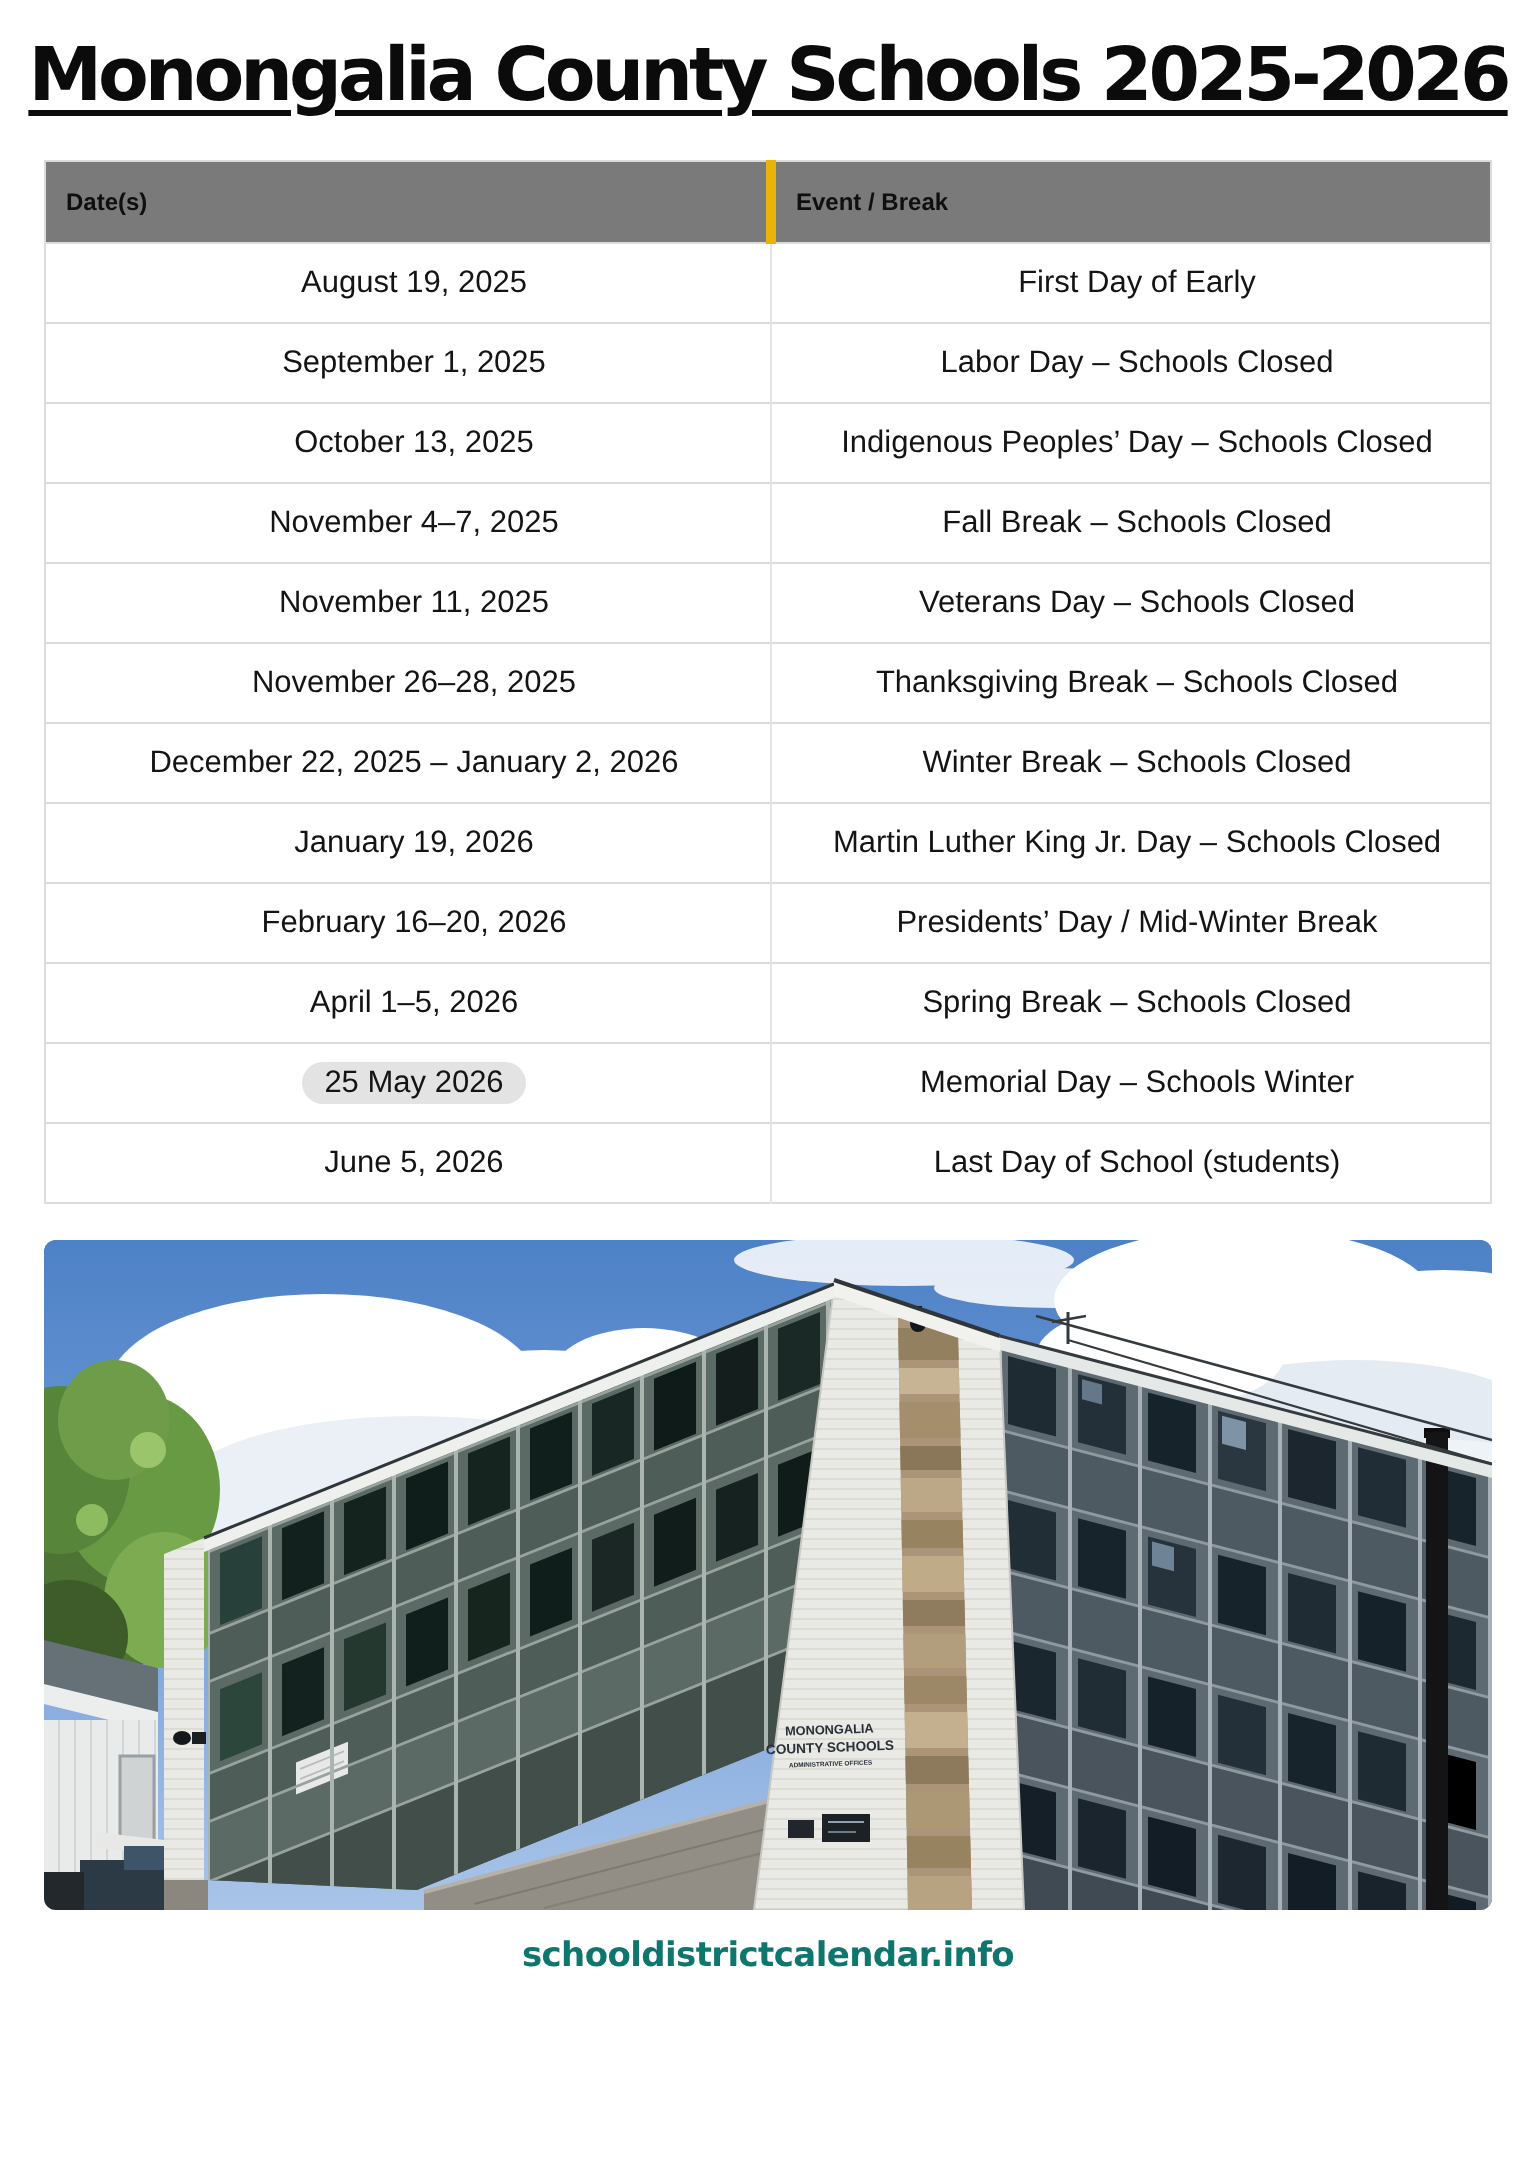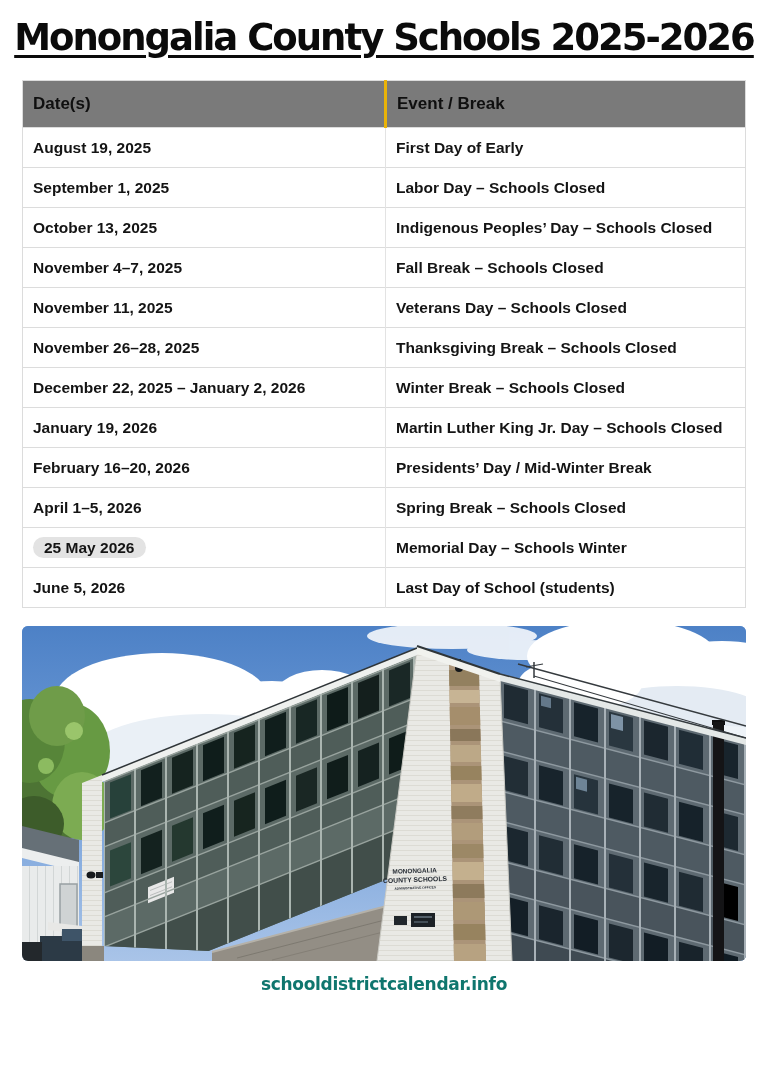--- a/index.html
+++ b/index.html
@@ -12,28 +12,29 @@
     font-family:"DejaVu Sans",sans-serif;font-weight:bold;
     font-size:37px;letter-spacing:-2px;color:#0b0b0b;
     text-decoration:underline;text-decoration-thickness:3px;text-underline-offset:5px;
   }
   table.cal{
     width:724px;margin:21px auto 0;border-collapse:collapse;table-layout:fixed;
     border:1px solid #dcdcdc;
   }
   col.c1{width:363px;}
   th{
-    background:#7a7a7a;color:#0f0f0f;font-size:17px;font-weight:bold;
+    background:#7a7a7a;color:#0f0f0f;font-size:12px;font-weight:bold;
     text-align:left;padding:13px 10px;border:0;
   }
-  th.col2{border-left:3px solid #eab308;}
+  th.col2{border-left:5px solid #eab308;}
   td{
-    font-size:15.5px;font-weight:bold;color:#141414;
+    font-size:15.5px;font-weight:normal;color:#141414;
     padding:9px 4px 9px 10px;line-height:21px;border-top:1px solid #dcdcdc;
     vertical-align:middle;
+    text-align:center;
   }
   td.col2{border-left:1px solid #e3e3e3;}
   .date-text{display:inline-block;}
   .date-text.pill{background:#e3e3e3;border-radius:12px;padding:0 11px;margin:-2px 0;}
   figure.photo{
     width:724px;height:335px;margin:18px auto 0;padding:0;
     border-radius:6px;overflow:hidden;position:relative;background:#6f9cd8;
   }
   figure.photo svg{display:block;}
   .footer{

